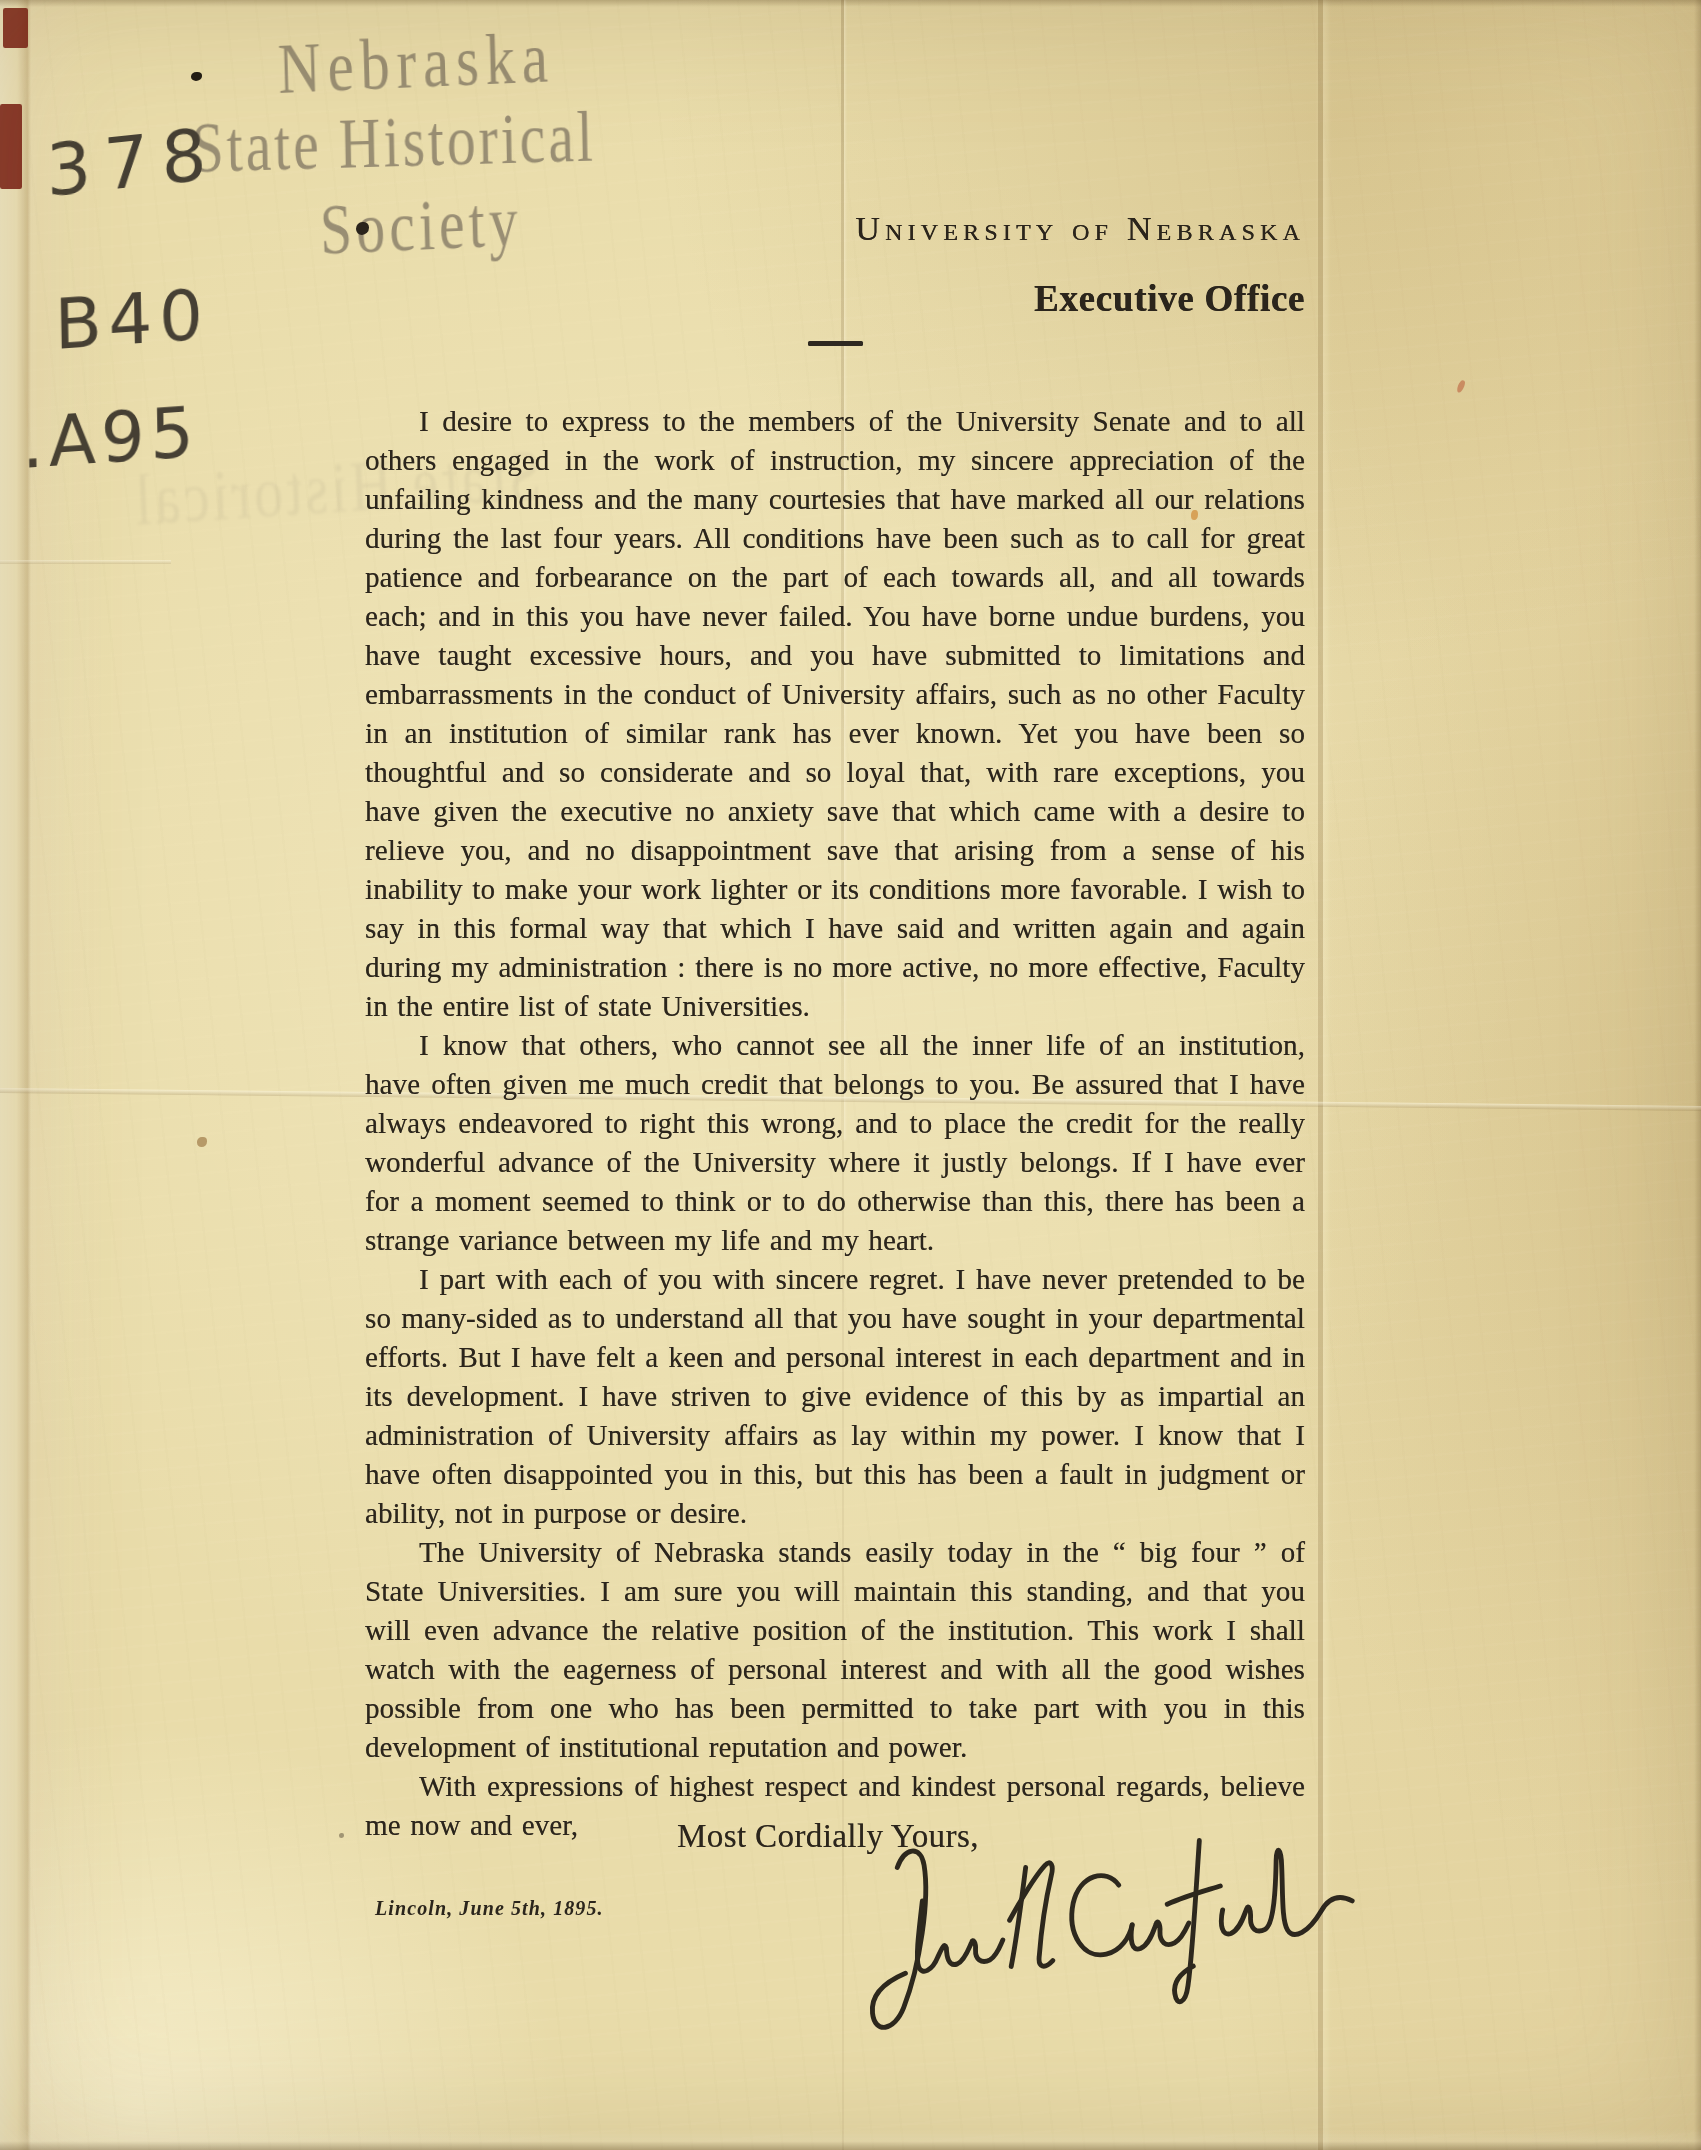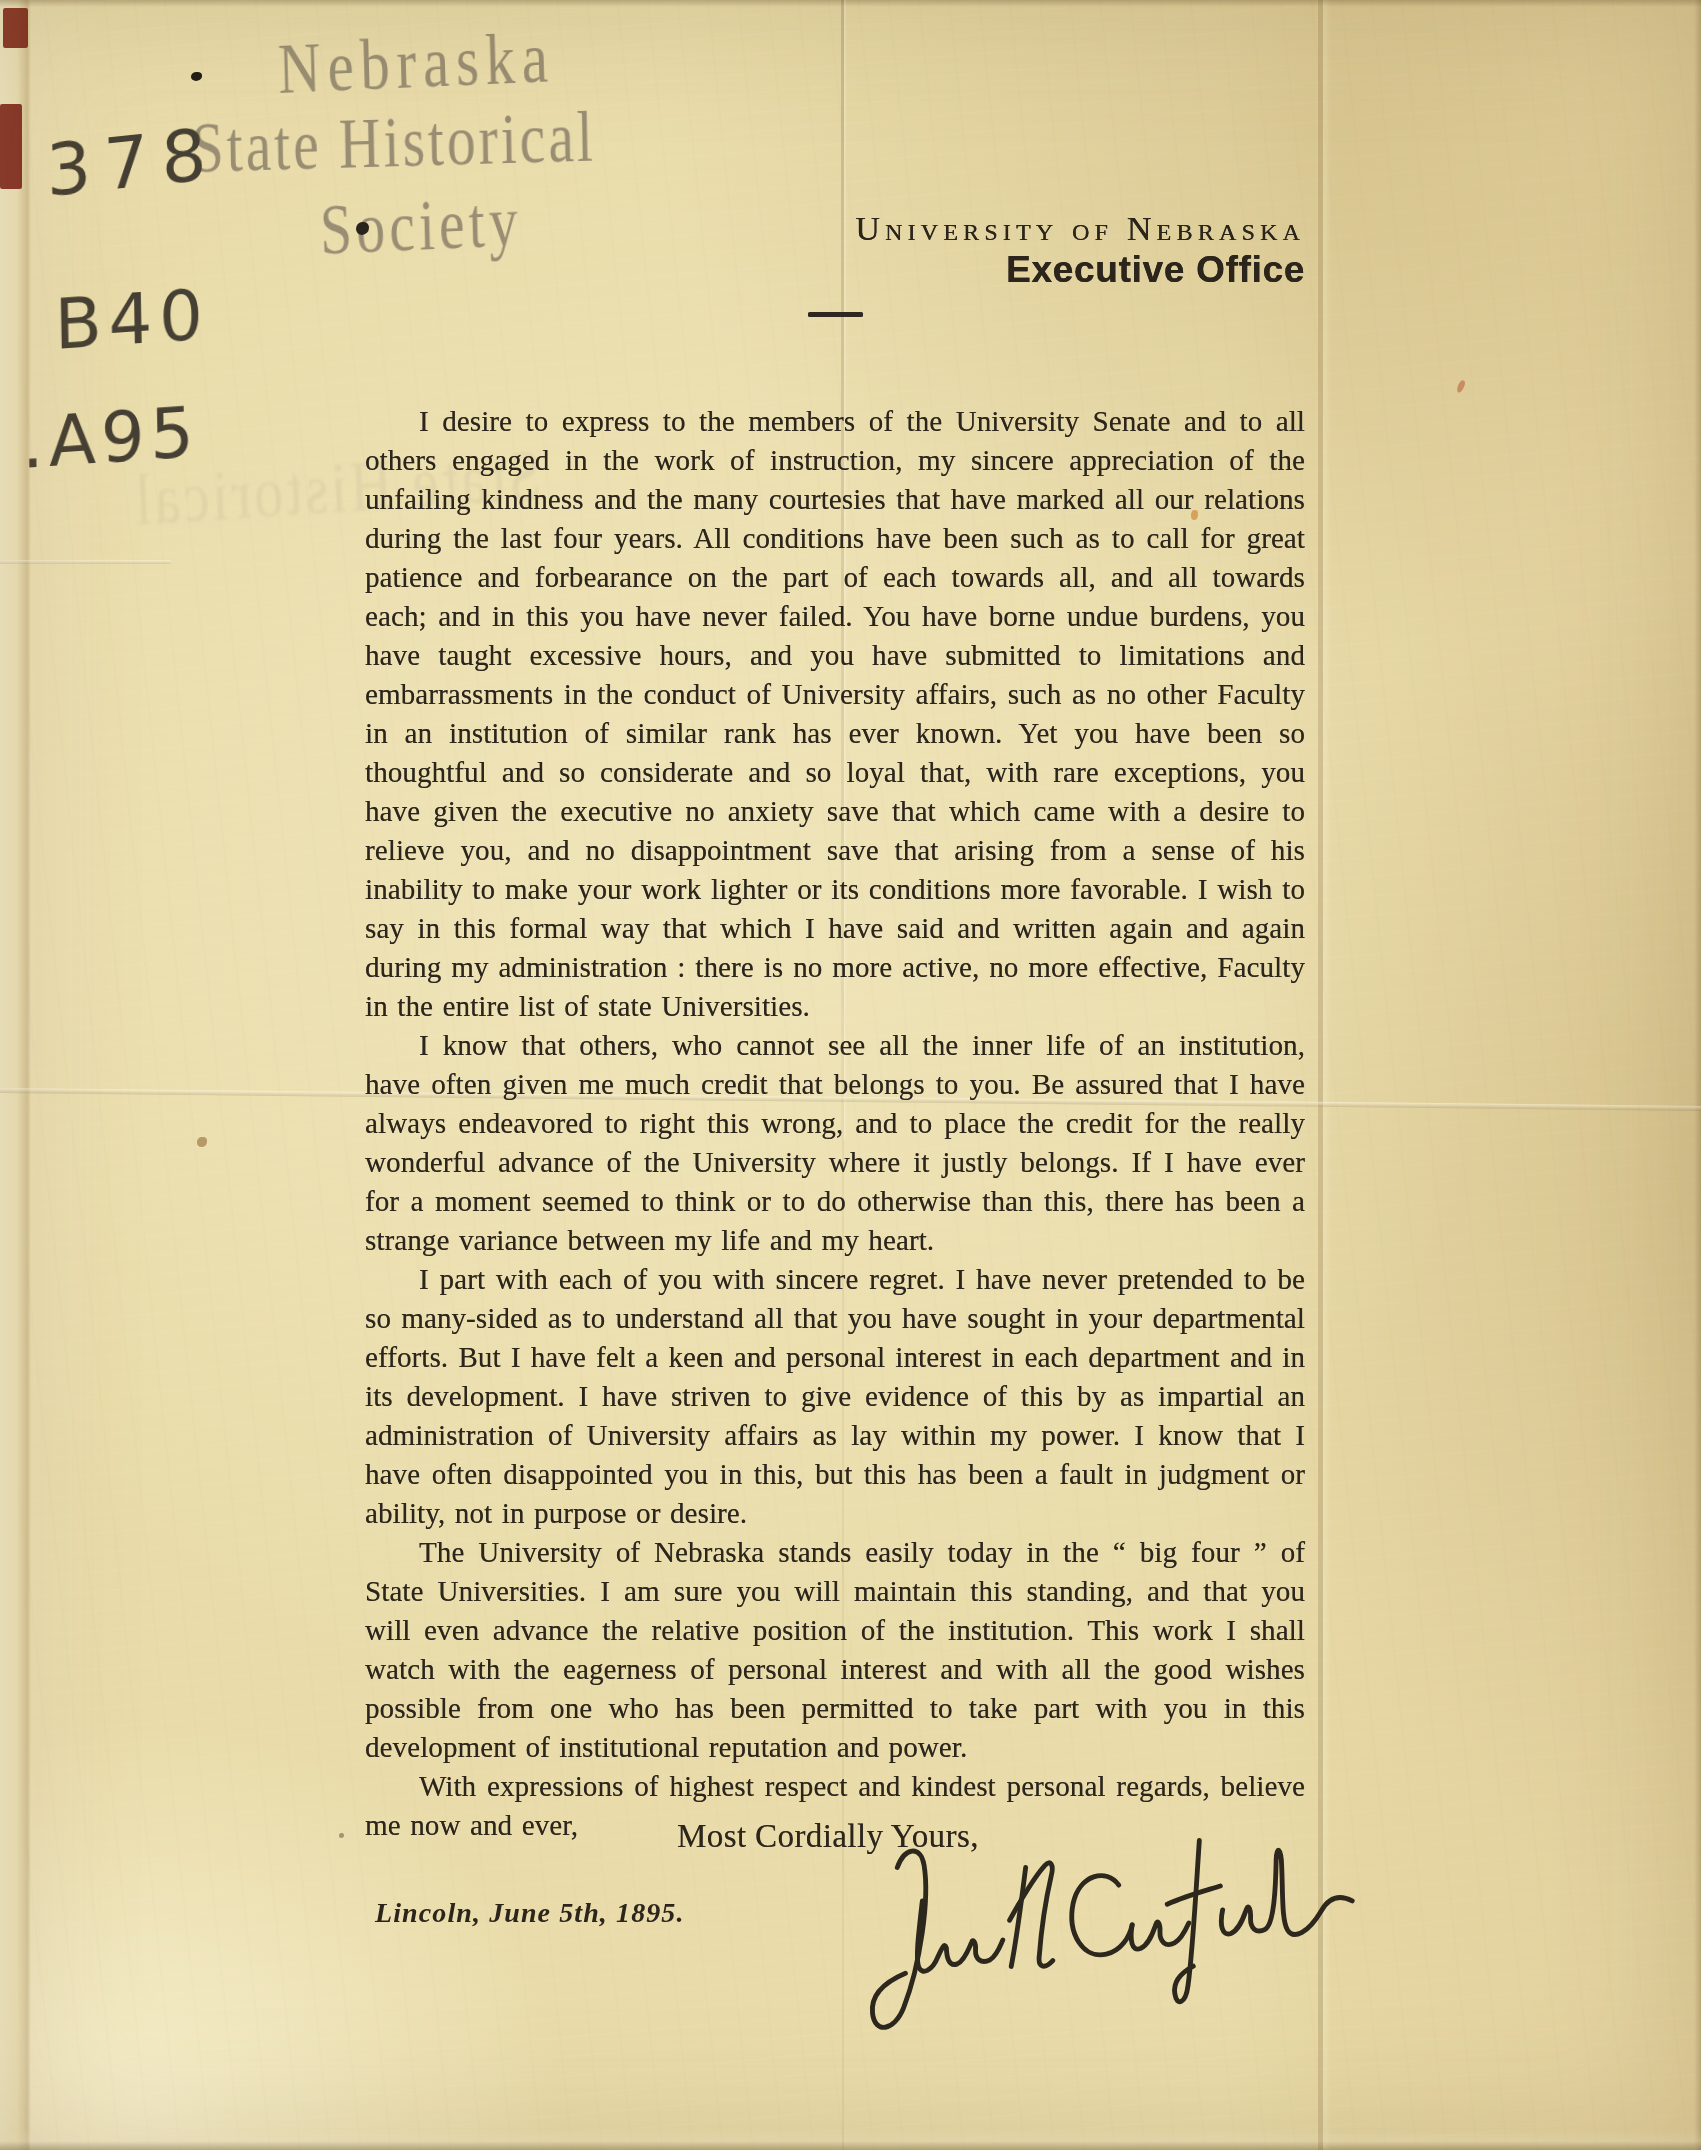--- a/index.html
+++ b/index.html
@@ -52,32 +52,32 @@
     font-family:"Liberation Serif",serif; font-size:71px; letter-spacing:3.7px; line-height:1;
     opacity:0.08; filter:blur(1.5px); transform:scaleX(-0.82) rotate(3deg); transform-origin:center; white-space:nowrap;}
   .pencil{position:absolute; color:#464034; font-family:"DejaVu Sans",sans-serif;
     filter:blur(0.3px); line-height:1; transform-origin:left top; white-space:nowrap;}
   .cn-1{left:45px;  top:136px; font-size:71px; letter-spacing:12.7px; transform:rotate(-6deg) skewX(-4deg);}
   .cn-2{left:54px;  top:291px; font-size:69px; letter-spacing:6.7px;  transform:rotate(-4deg) skewX(-3deg);}
   .cn-3{left:21px;  top:410px; font-size:69px; letter-spacing:5.2px;  transform:rotate(-4deg) skewX(-3deg);}
   .letterhead{position:absolute; left:365px; top:212px; width:940px; text-align:right; color:#2b251c;}
   .institution{font-size:34px; line-height:1; font-variant:small-caps; letter-spacing:5.2px;
     text-shadow:0.3px 0 0 currentColor;}
-  .office{margin-top:5px; font-size:37px; line-height:1; font-weight:700;
-    font-family:Liberation Sans, sans-serif; letter-spacing:0.7px; text-shadow:0.4px 0 0 currentColor;}
+  .office{margin-top:34px; font-size:37px; line-height:1; font-weight:700;
+    font-family:Liberation Serif, serif; letter-spacing:0.7px; text-shadow:0.4px 0 0 currentColor;}
   .lh-rule{width:55px; height:5.2px; background:#2e2820; margin:24px auto 0; border-radius:1.5px;}
   .letter-body{position:absolute; left:365px; top:402px; width:940px; color:#2b251c;
     font-size:29px; line-height:39px; text-align:justify; word-spacing:2.2px; letter-spacing:0.1px;
     text-shadow:0.2px 0 0 rgba(43,37,28,0.6);}
   .letter-body p{margin:0; text-indent:54px;}
   .valediction{position:absolute; left:677px; top:1818px; font-size:33px; color:#2b251c;
     letter-spacing:0.4px; text-shadow:0.2px 0 0 rgba(43,37,28,0.6); white-space:nowrap;}
   .signature{position:absolute; left:835px; top:1805px; width:537px; height:224px;
     transform:rotate(-2deg);}
-  .dateline{position:absolute; left:375px; top:1897px; font-size:28px; font-style:italic;
+  .dateline{position:absolute; left:375px; top:1897px; font-size:20px; font-style:italic;
     font-weight:600; letter-spacing:1.1px; color:#2b251c; white-space:nowrap;}
   .speck{position:absolute; border-radius:50% 40% 55% 45%;}
   .sp1{left:191px; top:72px;  width:11.2px; height:9px; background:#211c14;}
   .sp2{left:356px; top:222px; width:12.7px; height:13.4px; background:#2a241c; filter:blur(0.4px);}
   .sp3{left:197px; top:1137px; width:9.7px; height:9.7px; background:rgba(138,94,44,0.55); filter:blur(0.7px);}
   .sp4{left:1191px; top:510px; width:6.7px;  height:9.7px; background:rgba(205,125,35,0.6);}
   .sp5{left:1458px; top:380px; width:6px;  height:12.7px; background:rgba(182,76,44,0.5); transform:rotate(20deg);}
   .sp6{left:339px; top:1833px; width:5.2px; height:5.2px; background:rgba(70,60,45,0.45);}
 </style>
 </head>

